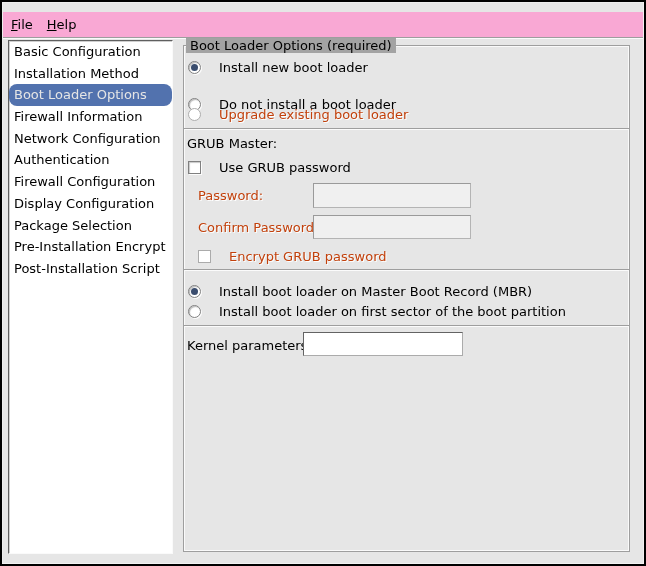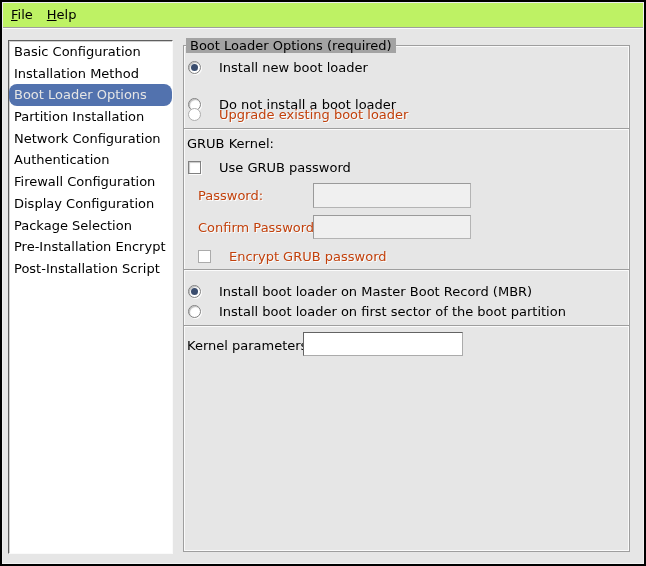--- a/index.html
+++ b/index.html
@@ -12,25 +12,25 @@
     color:#000;
     overflow:hidden;
   }
   .window-border {
     position:absolute; inset:0; z-index:50; pointer-events:none;
     border:2px solid #000;
     box-shadow: inset -1px -1px 0 #f2f2f2, inset 1px 1px 0 #ededed;
   }
   
   .menubar {
-    position:absolute; left:2px; top:2px; right:2px; height:26px;
+    position:absolute; left:2px; top:12px; right:2px; height:26px;
     display:flex; align-items:center; padding-left:2px;
     border-bottom:1px solid #9e9e9e;
     box-shadow:0 1px 0 #fbfbfb;
-    background:#bef264;
+    background:#f9a8d4;
   }
   .menu-item {
     display:inline-block; padding:3px 7px; cursor:default;
   }
   .menu-item::first-letter { text-decoration:underline; }
   
   .listbox {
     position:absolute; left:8px; top:40px; width:165px; height:514px;
     background:#fff;
     border:1px solid;
@@ -101,21 +101,21 @@
 
 <div class="menubar">
   <span class="menu-item">File</span>
   <span class="menu-item">Help</span>
 </div>
 
 <div class="listbox">
   <div class="list-item">Basic Configuration</div>
   <div class="list-item">Installation Method</div>
   <div class="list-item selected">Boot Loader Options</div>
-  <div class="list-item">Partition Installation</div>
+  <div class="list-item">Firewall Information</div>
   <div class="list-item">Network Configuration</div>
   <div class="list-item">Authentication</div>
   <div class="list-item">Firewall Configuration</div>
   <div class="list-item">Display Configuration</div>
   <div class="list-item">Package Selection</div>
   <div class="list-item">Pre-Installation Encrypt</div>
   <div class="list-item">Post-Installation Script</div>
 </div>
 
 <div class="frame"></div>
@@ -129,21 +129,21 @@
   <span class="radio"></span>
   <span>Do not install a boot loader</span>
 </div>
 <div class="row" style="left:188px; top:106px;">
   <span class="radio disabled"></span>
   <span class="disabled-text">Upgrade existing boot loader</span>
 </div>
 
 <div class="separator" style="top:128px;"></div>
 
-<div class="static-label" style="left:187px; top:136px;">GRUB Kernel:</div>
+<div class="static-label" style="left:187px; top:136px;">GRUB Master:</div>
 
 <div class="row" style="left:188px; top:159px;">
   <span class="checkbox"></span>
   <span>Use GRUB password</span>
 </div>
 
 <div class="static-label disabled-text" style="left:198px; top:188px;">Password:</div>
 <input type="text" class="entry off" style="left: 313px; top: 183px; width: 158px; height: 25px;" disabled="" value="">
 
 <div class="static-label disabled-text" style="left:198px; top:220px;">Confirm Password:</div>

